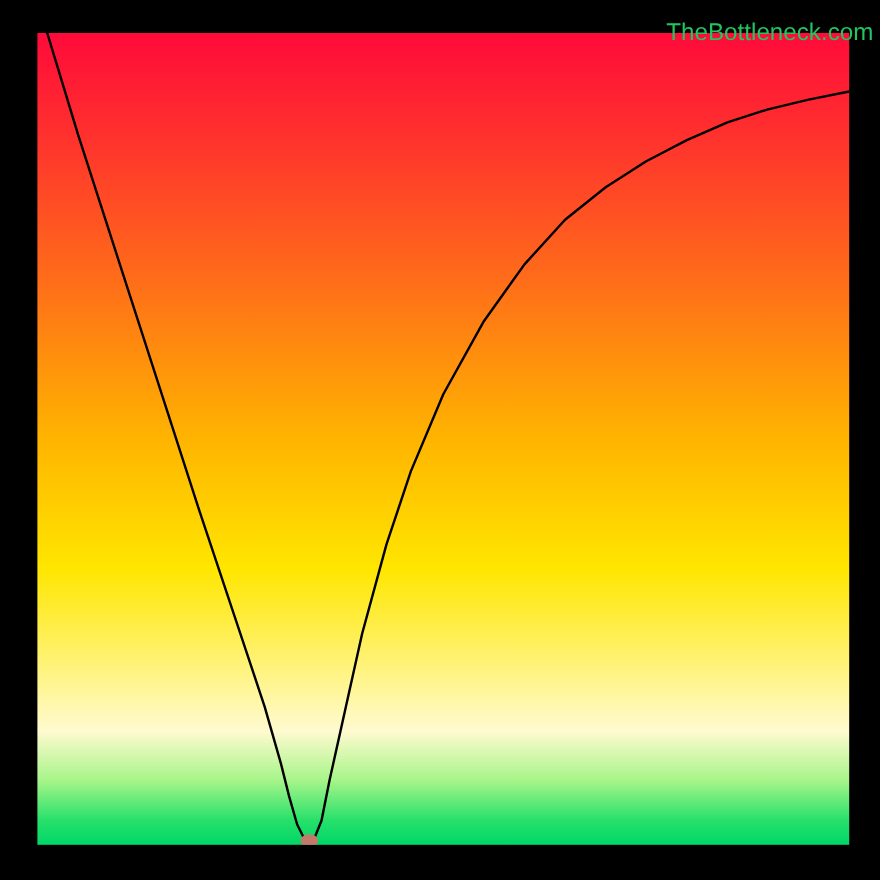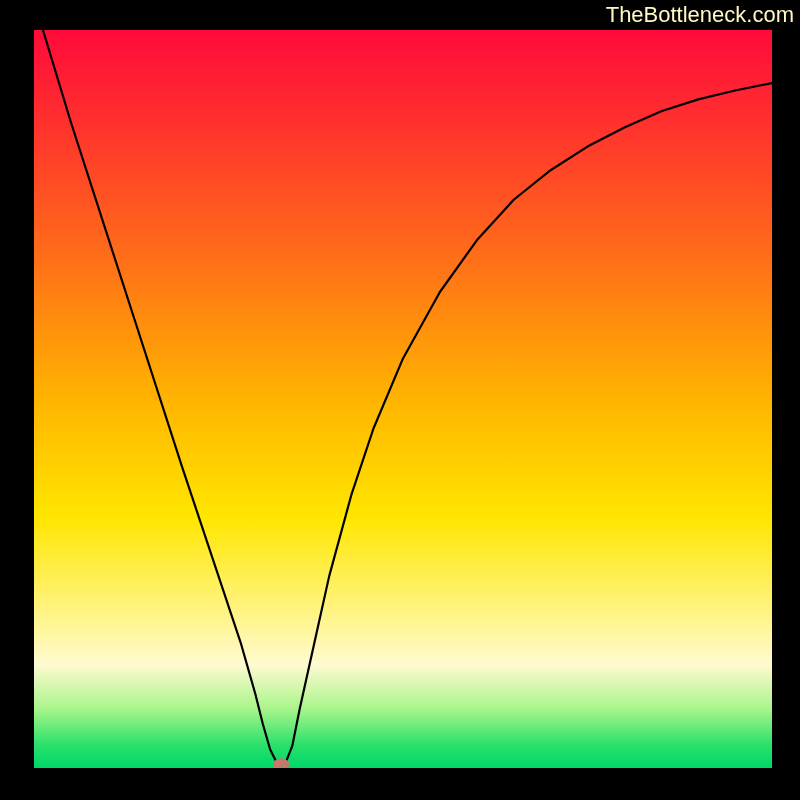--- a/index.html
+++ b/index.html
@@ -6,23 +6,23 @@
   body {
     width: 800px;
     height: 800px;
     background: #000;
     position: relative;
     overflow: hidden;
     font-family: Arial, sans-serif;
   }
   .watermark {
     position: absolute;
-    top: 2px;
+    top: 16px;
     right: 6px;
-    color: #fef9c3;
+    color: #22c55e;
     font-size: 22px;
     font-family: Arial, sans-serif;
     z-index: 10;
   }
   .plot-area {
     position: absolute;
     left: 34px;
     top: 30px;
     width: 738px;
     height: 738px;

